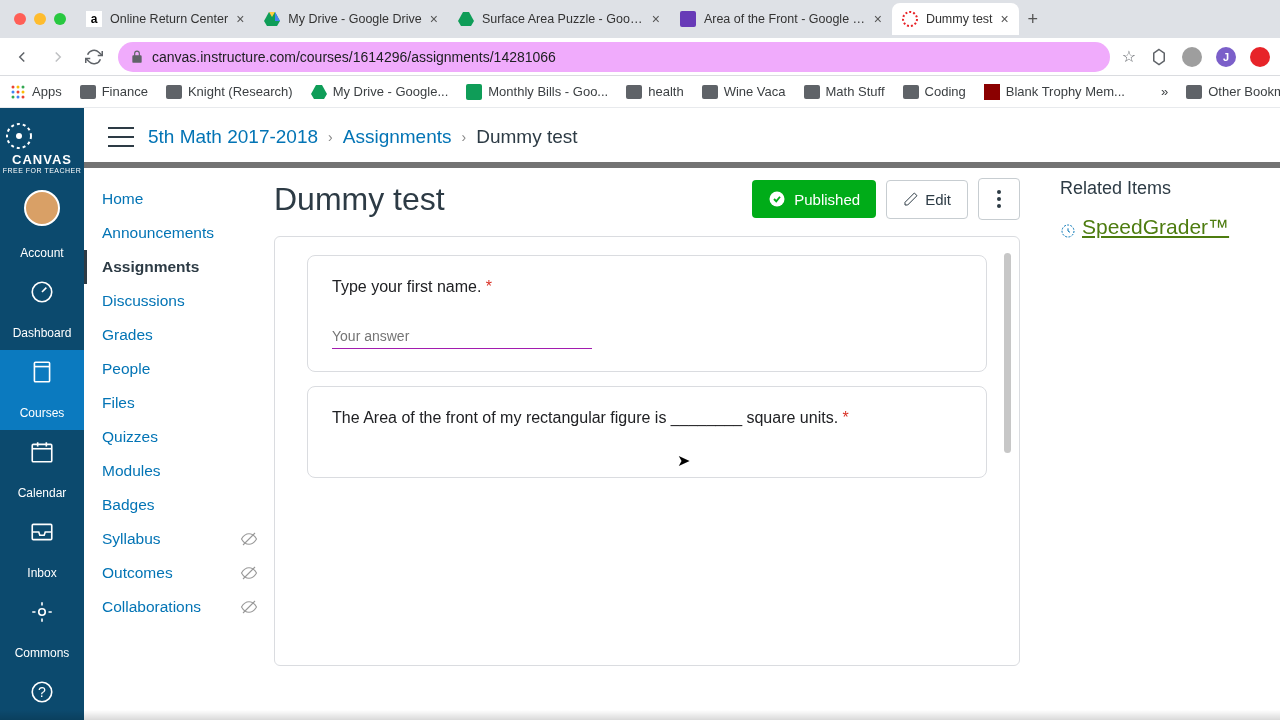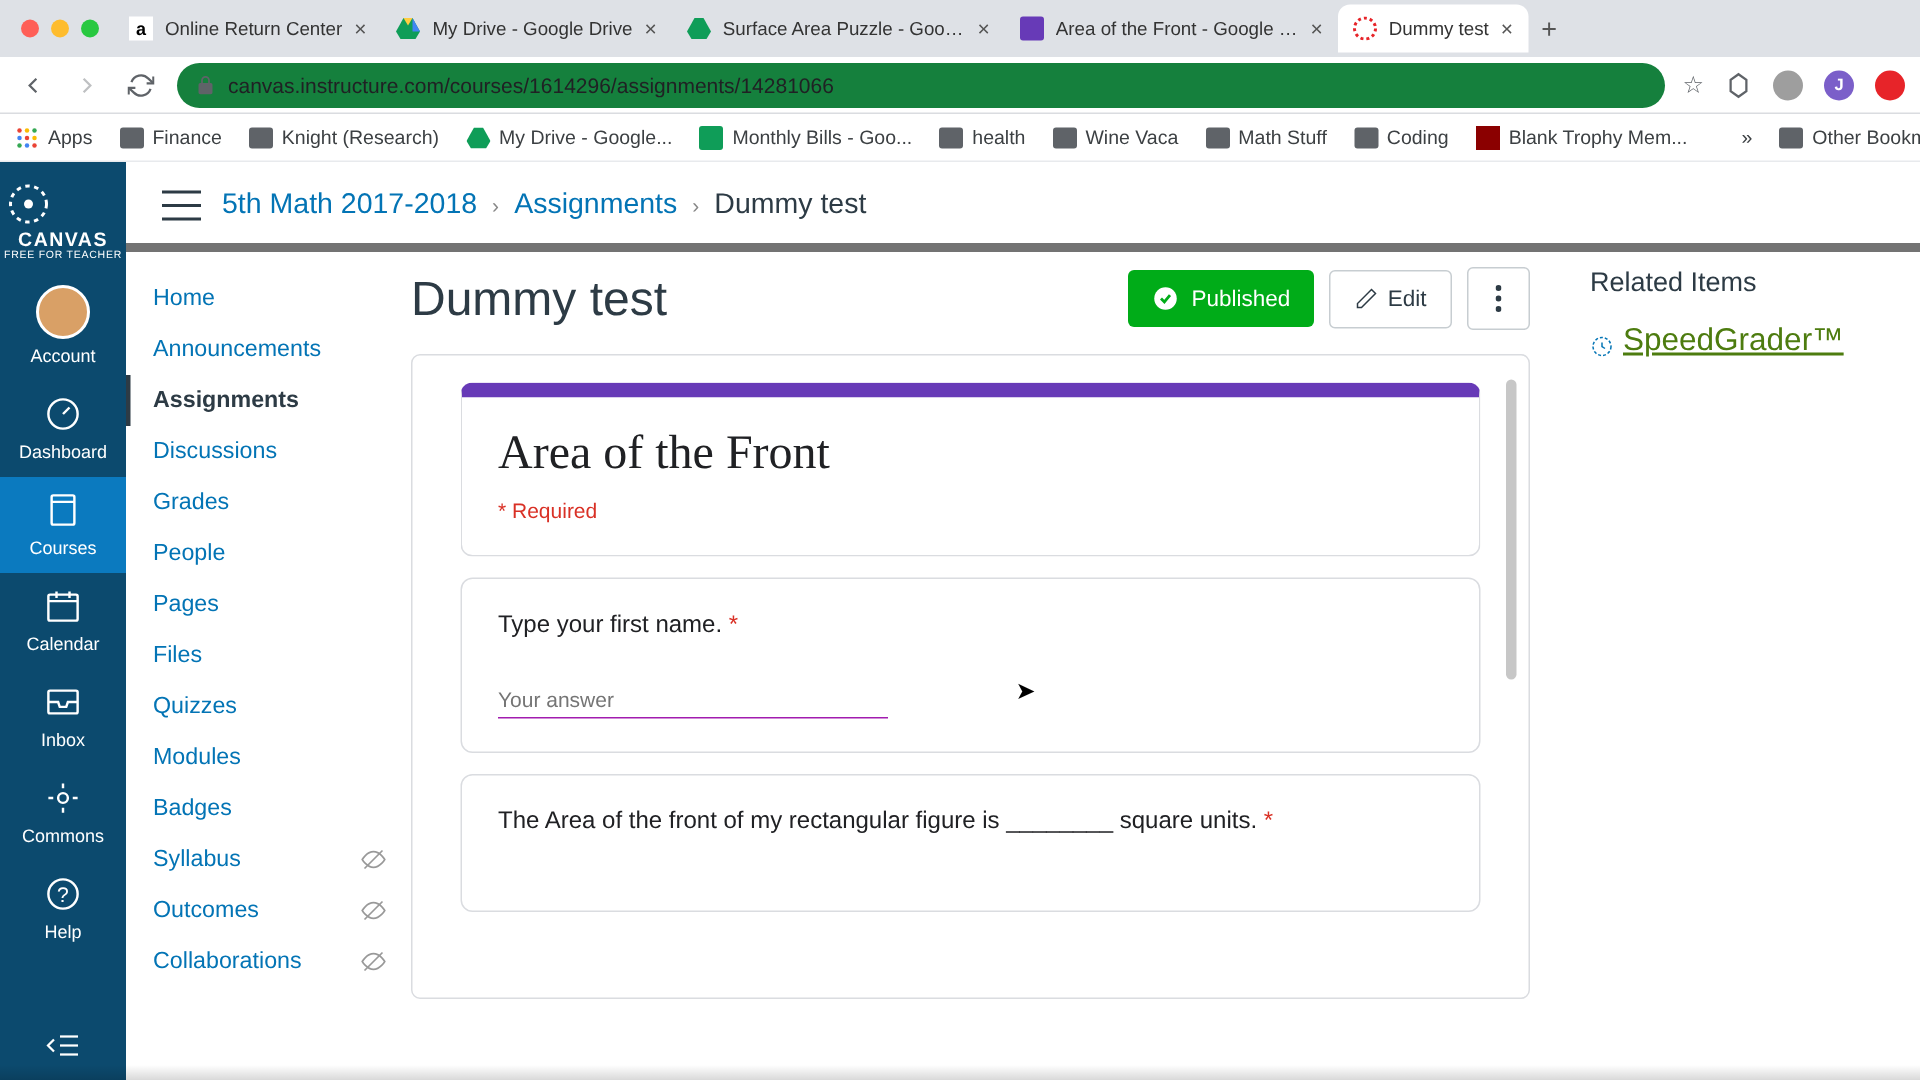--- a/index.html
+++ b/index.html
@@ -12,32 +12,32 @@
 .mac-dot { width:12px; height:12px; border-radius:50%; }
 .tab { display:flex; align-items:center; height:32px; padding:0 10px; font-size:12.5px; color:#333; max-width:222px; border-radius:8px 8px 0 0; gap:8px; position:relative; }
 .tab.active { background:#fff; }
 .tab-title { white-space:nowrap; overflow:hidden; text-overflow:ellipsis; flex:1; }
 .tab-close { font-size:14px; color:#555; }
 .favicon { width:16px; height:16px; display:flex; align-items:center; justify-content:center; }
 .newtab { width:28px; height:28px; display:flex; align-items:center; justify-content:center; font-size:18px; color:#555; }
 
 .addr-bar { background:#fff; height:38px; display:flex; align-items:center; padding:0 10px; gap:12px; border-bottom:1px solid #dadce0; }
 .nav-btn { color:#5f6368; display:flex; align-items:center; justify-content:center; width:24px; }
-.omnibox { flex:1; display:flex; align-items:center; background:#15803d; border-radius:16px; height:30px; padding:0 12px; gap:8px; font-size:14px; color:#202124; }
+.omnibox { flex:1; display:flex; align-items:center; background:#f0abfc; border-radius:16px; height:30px; padding:0 12px; gap:8px; font-size:14px; color:#202124; }
 .addr-icons { display:flex; gap:14px; align-items:center; color:#5f6368; }
 .ext-icon { width:20px; height:20px; border-radius:50%; display:flex; align-items:center; justify-content:center; font-size:11px; font-weight:600; color:#fff; }
 
 .bm-bar { height:32px; background:#fff; display:flex; align-items:center; padding:0 10px; gap:18px; font-size:13px; color:#3c4043; border-bottom:1px solid #e8eaed; }
 .bm { display:flex; align-items:center; gap:6px; white-space:nowrap; }
 .folder-icon { width:16px; height:14px; background:#5f6368; border-radius:2px; display:inline-block; }
 
 
 .app { display:flex; height:calc(720px - 108px); }
 .global-nav { width:84px; background:#0c4a6e; display:flex; flex-direction:column; align-items:center; color:#fff; }
-.gn-item { width:84px; padding:8px 0 10px; display:flex; flex-direction:column; align-items:center; gap:4px; font-size:12px; }
+.gn-item { width:84px; padding:8px 0 10px; display:flex; flex-direction:column; align-items:center; gap:20px; font-size:12px; }
 .gn-item.active { background:#0b7abf; }
 .gn-icon { width:28px; height:28px; display:flex; align-items:center; justify-content:center; }
 .gn-label { font-size:12px; }
 .gn-logo { padding:12px 0 8px; font-weight:700; font-size:13px; letter-spacing:1px; text-align:center; }
 .gn-logo small { display:block; font-size:7px; font-weight:400; letter-spacing:0.5px; }
 .avatar { width:36px; height:36px; border-radius:50%; background:#d9a066; border:2px solid #fff; }
 .gn-collapse { margin-top:auto; padding:14px 0; width:100%; display:flex; justify-content:center; color:#fff; }
 
 .content { flex:1; display:flex; flex-direction:column; overflow:hidden; }
 .crumb-row { display:flex; align-items:center; gap:14px; padding:18px 24px 14px 24px; border-bottom:6px solid #737373; }
@@ -341,23 +341,20 @@
         <div class="cn-item">
             <span>Discussions</span>
           </div>
         <div class="cn-item">
             <span>Grades</span>
           </div>
         <div class="cn-item">
             <span>People</span>
           </div>
         <div class="cn-item">
-            <span>Pages</span>
-          </div>
-        <div class="cn-item">
             <span>Files</span>
           </div>
         <div class="cn-item">
             <span>Quizzes</span>
           </div>
         <div class="cn-item">
             <span>Modules</span>
           </div>
         <div class="cn-item">
             <span>Badges</span>
@@ -411,24 +408,20 @@
             <svg width="4" height="18" viewBox="0 0 4 18" fill="#2d3b45">
                 <circle cx="2" cy="2" r="2"></circle>
                 <circle cx="2" cy="9" r="2"></circle>
                 <circle cx="2" cy="16" r="2"></circle>
               </svg>
           </button>
         </div>
 
         <div class="gform-wrap">
           <div class="gform-scroll"></div>
-          <div class="gcard header">
-            <div class="form-title">Area of the Front</div>
-            <div class="req">* Required</div>
-          </div>
           <div class="gcard">
             <div class="q-label"><span>Type your first name.</span> <span class="ast">*</span></div>
             <input class="answer-line" placeholder="Your answer" style="">
           </div>
           <div class="gcard">
             <div class="q-label"><span>The Area of the front of my rectangular figure is ________ square units.</span> <span class="ast">*</span></div>
           </div>
         </div>
       </div>
 

